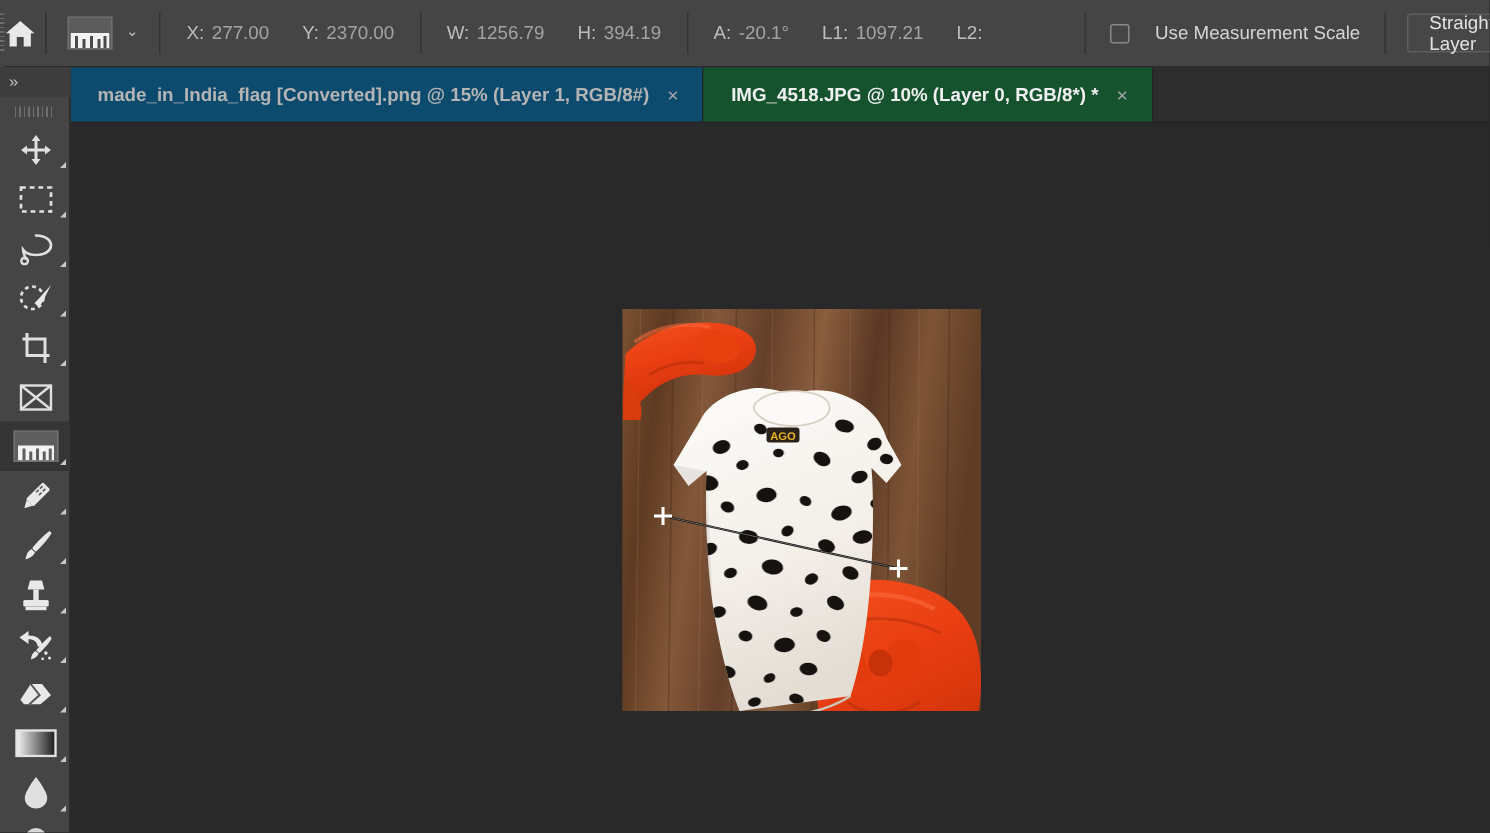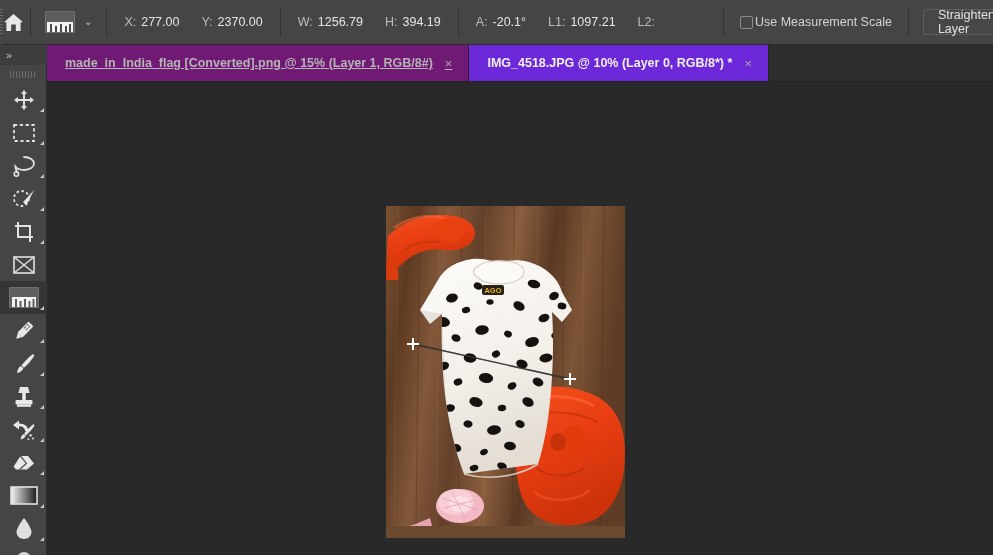--- a/index.html
+++ b/index.html
@@ -49,24 +49,24 @@
     display: flex; align-items: flex-end; justify-content: center;
     border: 1px solid #6d6d6d;
   }
   .chev { color: #c8c8c8; font-size: 10px; line-height: 1; }
 
   .field {
     display: flex; align-items: baseline; gap: 5px;
     padding: 0 11px; white-space: nowrap;
   }
   .field .lbl { color: #bdbdbd; font-size: 12.5px; }
-  .field .val { color: #e5e5e5; font-size: 12.5px; }
+  .field .val { color: #a3a3a3; font-size: 12.5px; }
 
   .measure-scale {
-    display: flex; align-items: flex-end; gap: 2px;
+    display: flex; align-items: flex-end; gap: 17px;
     padding: 0 10px; cursor: pointer; white-space: nowrap;
   }
   .cbox {
     width: 13px; height: 13px; border-radius: 2px;
     border: 1px solid #8a8a8a; background: #454545;
     flex: 0 0 auto;
   }
   .measure-scale .cl { color: #d4d4d4; font-size: 12.5px; }
 
   .straighten-btn {
@@ -88,22 +88,22 @@
     display: flex; align-items: stretch;
     border-bottom: 1px solid #222;
   }
   .tab {
     display: flex; align-items: center; gap: 10px;
     padding: 0 14px 0 18px;
     font-size: 12.5px; font-weight: bold;
     cursor: pointer; position: relative;
     border-right: 1px solid #242424;
   }
-  .tab.inactive { background: #701a75; color: #b4b4b4; text-decoration: underline; }
-  .tab.active   { background: #6d28d9; color: #f0f0f0; }
+  .tab.inactive { background: #0c4a6e; color: #b4b4b4; }
+  .tab.active   { background: #14532d; color: #f0f0f0; }
   .tab .x {
     font-size: 13px; font-weight: normal; color: #a9a9a9;
     line-height: 1; padding: 2px;
   }
 
   
   #toolbar {
     position: absolute; left: 0; top: 45px;
     width: 47px; height: 510px;
     background: #454545;
@@ -142,22 +142,22 @@
   }
 
   
   #canvas-area {
     position: absolute; left: 47px; top: 82px;
     width: 946px; height: 473px;
     background: #292929;
     overflow: hidden;
   }
   #photo {
-    position: absolute; left: 339px; top: 124px;
-    width: 239px; height: 332px;
+    position: absolute; left: 368px; top: 124px;
+    width: 239px; height: 268px;
     overflow: hidden;
     background: #6b4a2f;
   }
   #photo svg { display: block; }
 
   
   .xhair { position: absolute; pointer-events: none; }
   .xhair::before, .xhair::after {
     content: ""; position: absolute; background: #fff;
   }

